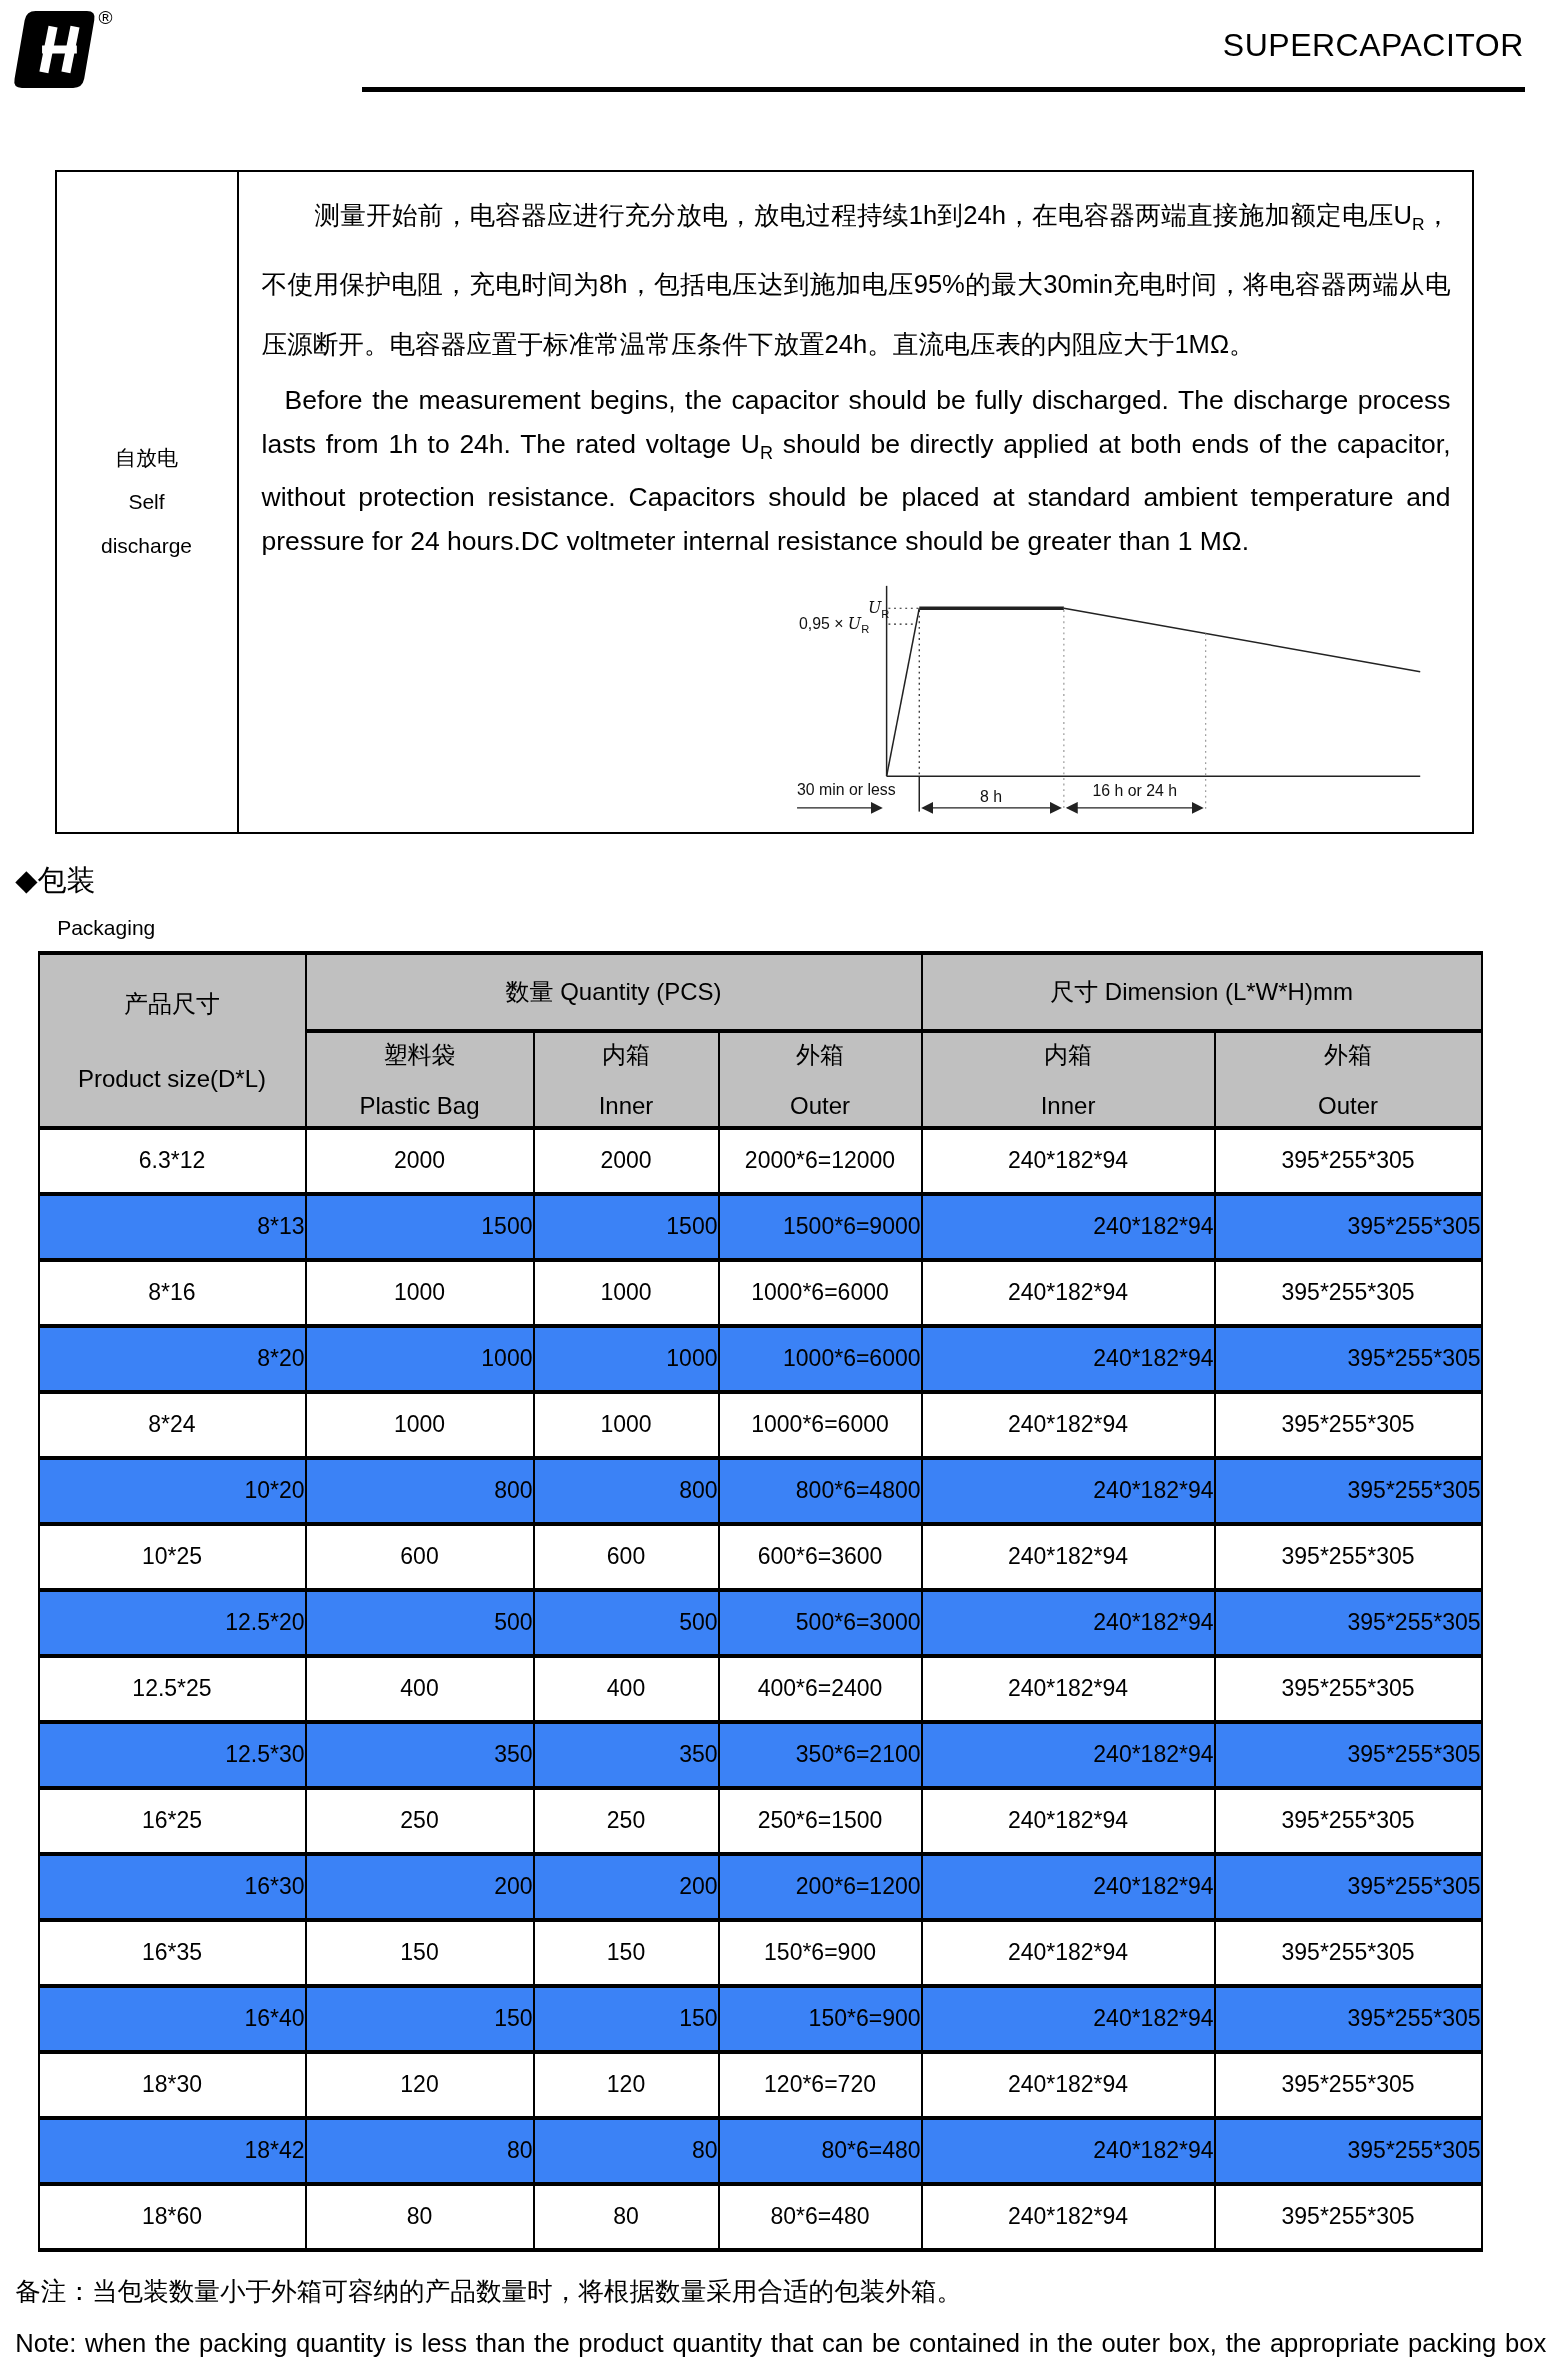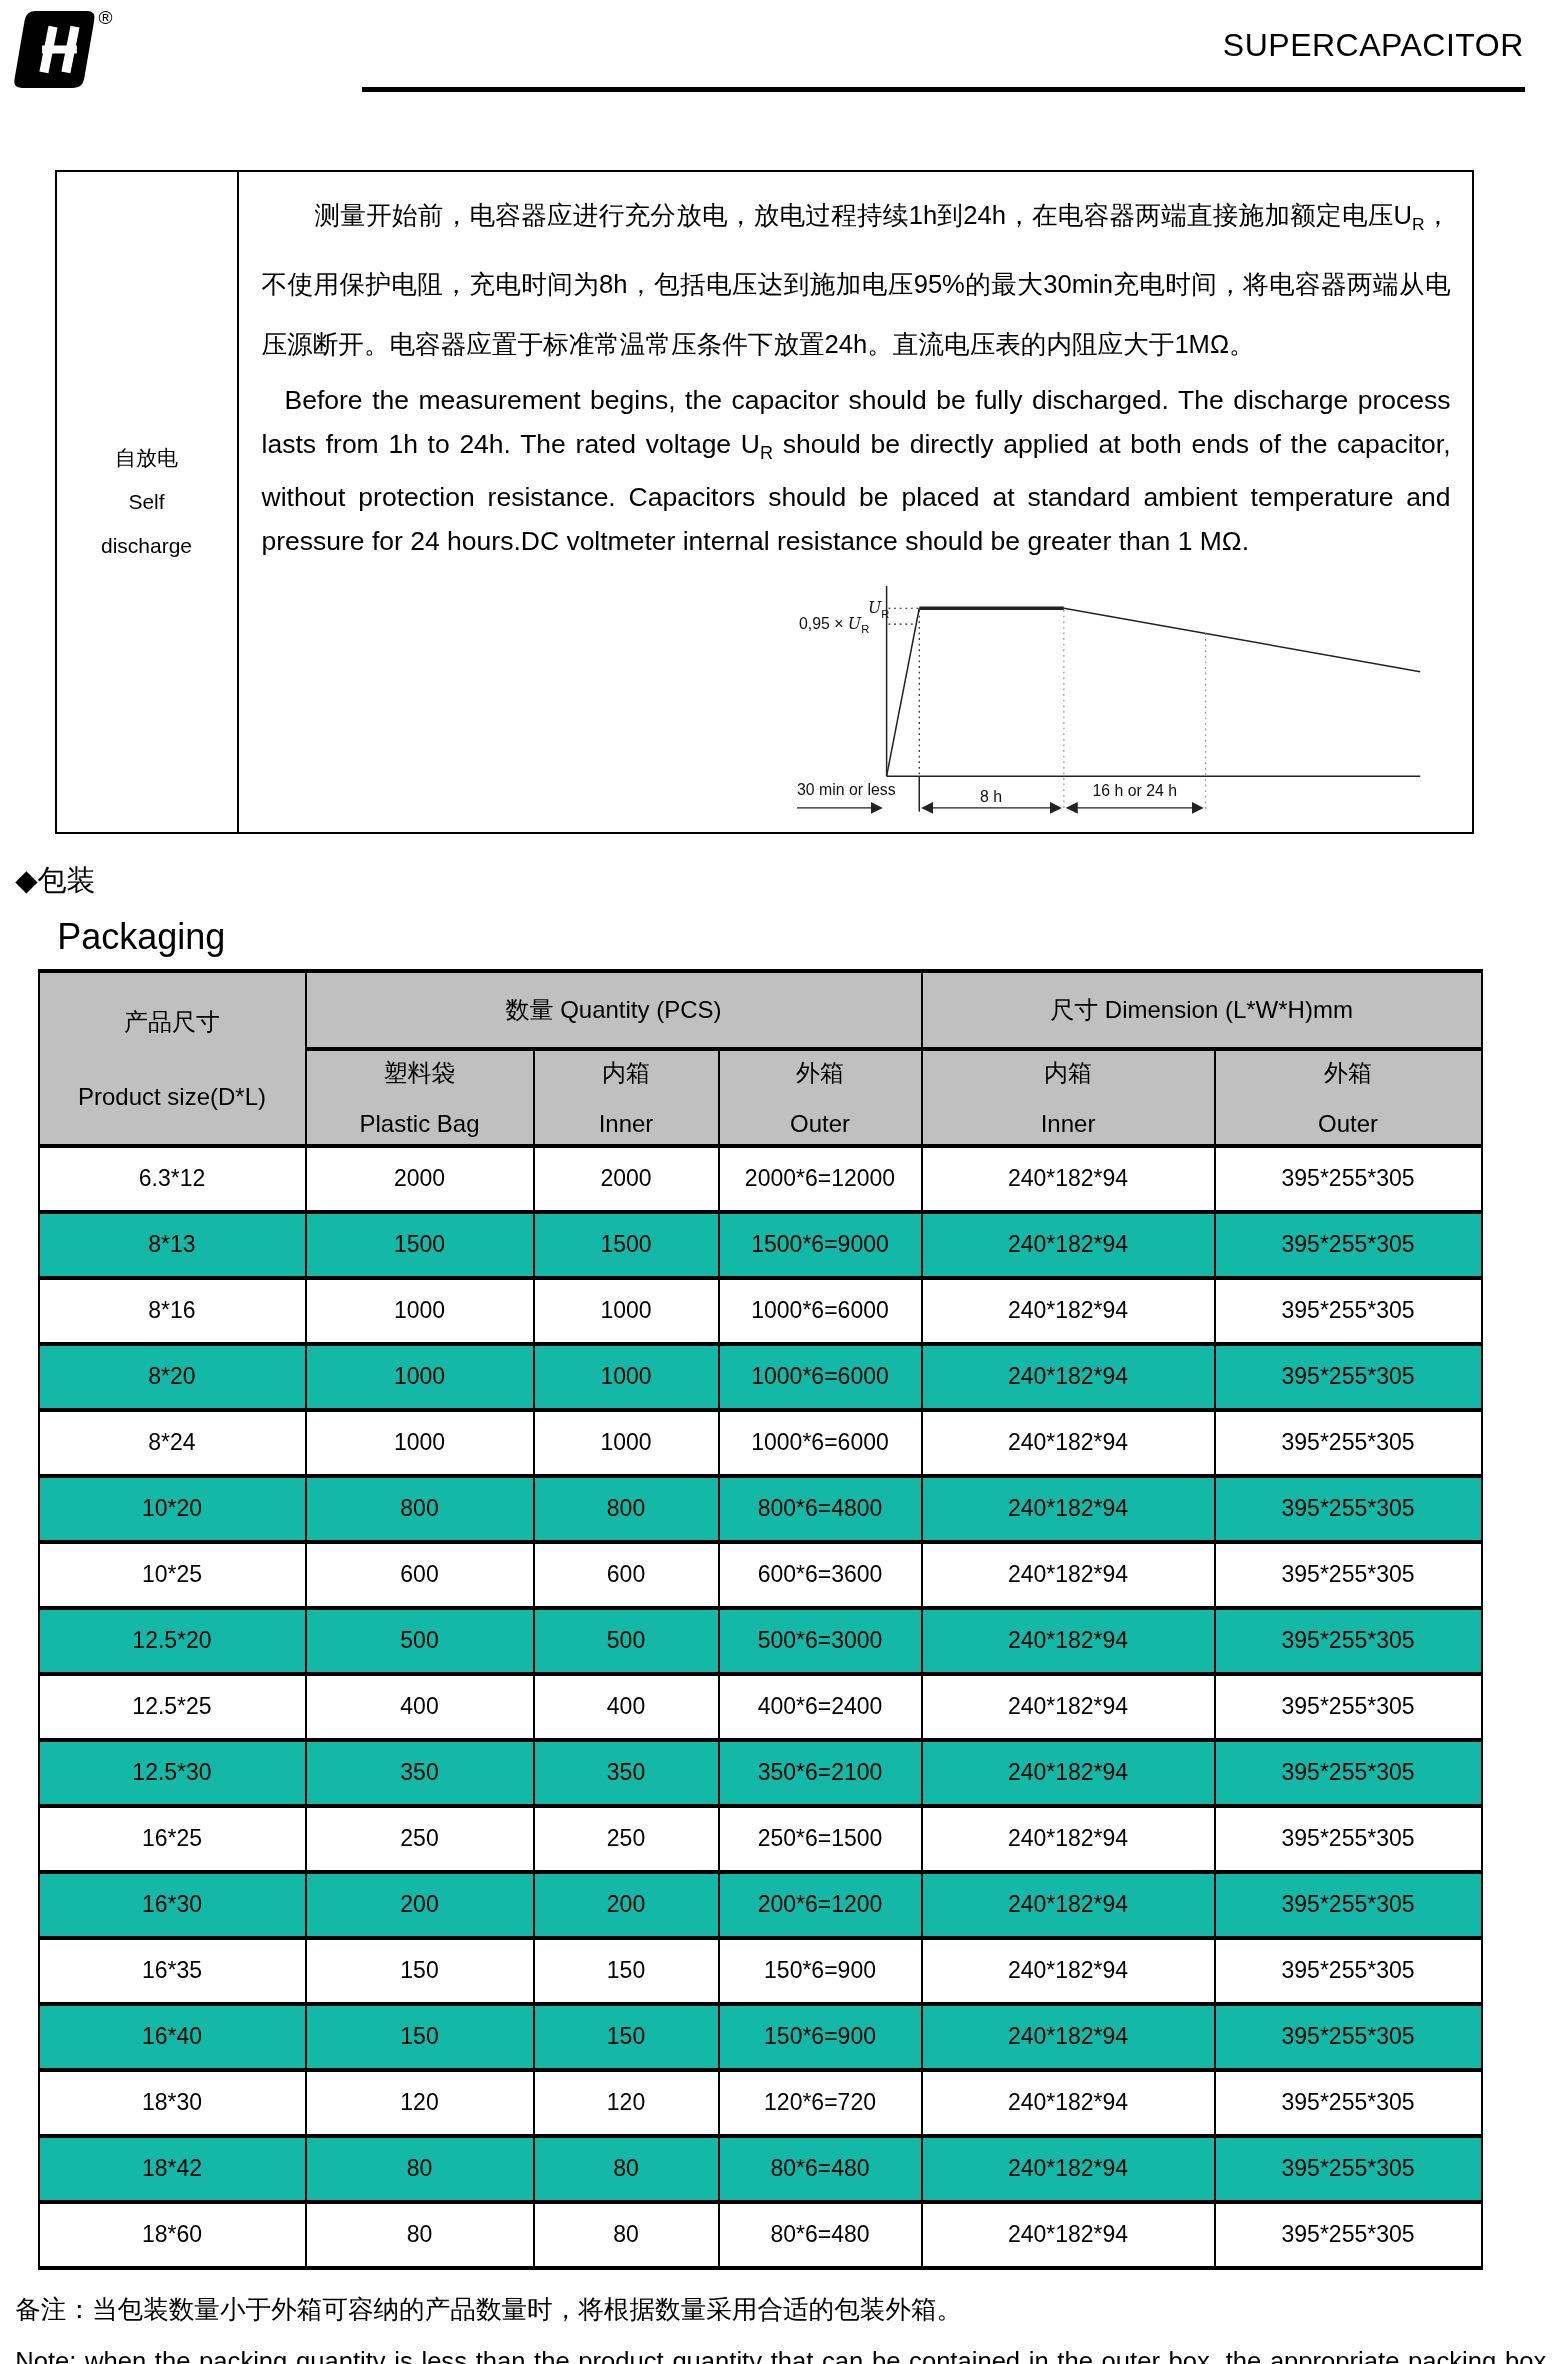--- a/index.html
+++ b/index.html
@@ -30,31 +30,31 @@
   .diagram .thick { stroke-width:4; }
   .diagram .dot  { stroke-dasharray:2 4; stroke-width:1.3; }
   .diagram .gray { stroke:#999; }
   .diagram text { font-size:17px; fill:#111; }
   .diagram .it { font-style:italic; font-family:"DejaVu Serif",serif; }
   .diagram .sm { font-size:12px; }
 
   
   .pk-head { margin:26.5px 0 11.4px 5.7px; }
   .pk-h-cn { font-size:29px; }
-  .pk-h-en { font-size:36px; margin:15px 0 0 42px; }
+  .pk-h-en { font-size:21px; margin:15px 0 0 42px; }
 
   
   .pk { border-collapse:collapse; margin-left:28px; width:1442px; table-layout:fixed;padding-left:32px; }
   .pk th, .pk td { border:2.8px solid #000; border-top-width:4.7px; border-bottom-width:4.7px;
                    text-align:center; vertical-align:middle; font-weight:normal; padding:0; }
   .pk thead th { background:#c0c0c0; }
   .pk .h1 th { height:74px; font-size:24px; }
   .pk .h2 th { height:93px; font-size:24px; }
   .pk td { height:62px; font-size:23px; }
-  .pk tbody tr.alt td { background:#14b8a6; }
+  .pk tbody tr.alt td { background:#3b82f6;text-align:right; }
   .l2  { margin-top:21px; }
   .l2p { margin-top:45px; }
 
   
   .notes { margin:17px 0 0 5.7px; width:1531px; }
   .notes p { margin:0 0 7.6px 0; font-size:25.6px; line-height:44px; }
   .note-en { text-align:justify; }
 </style>
 </head>
 <body>

